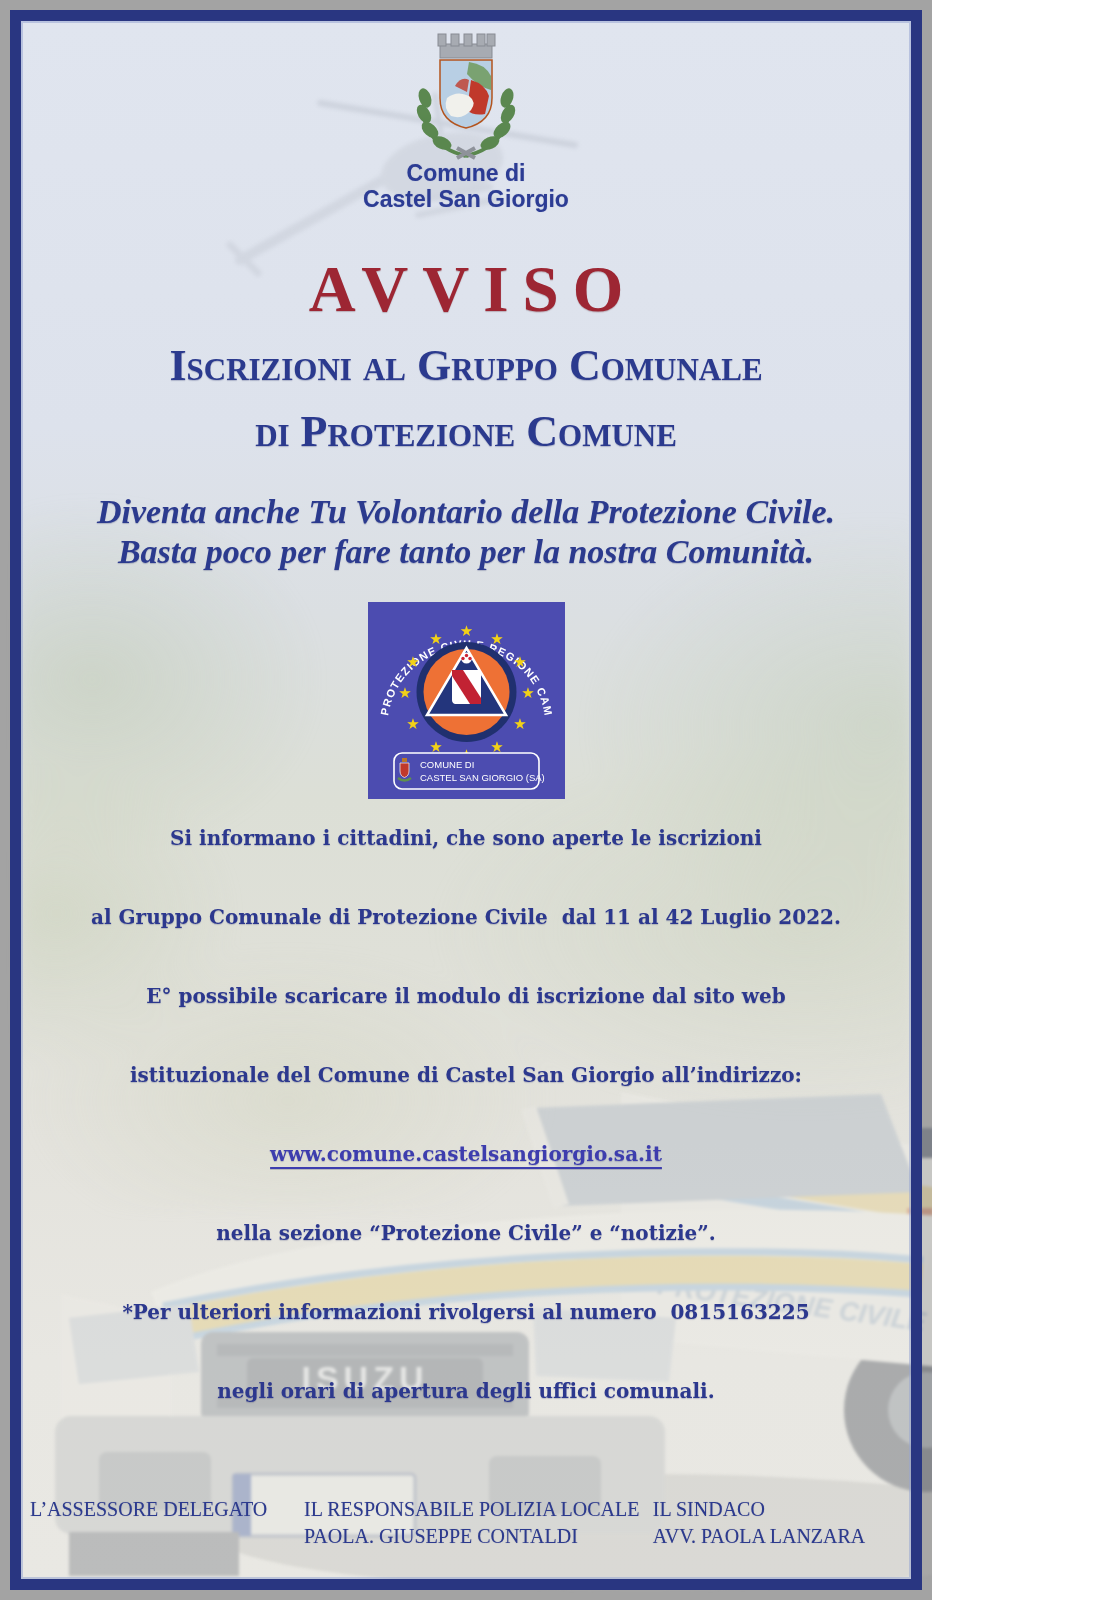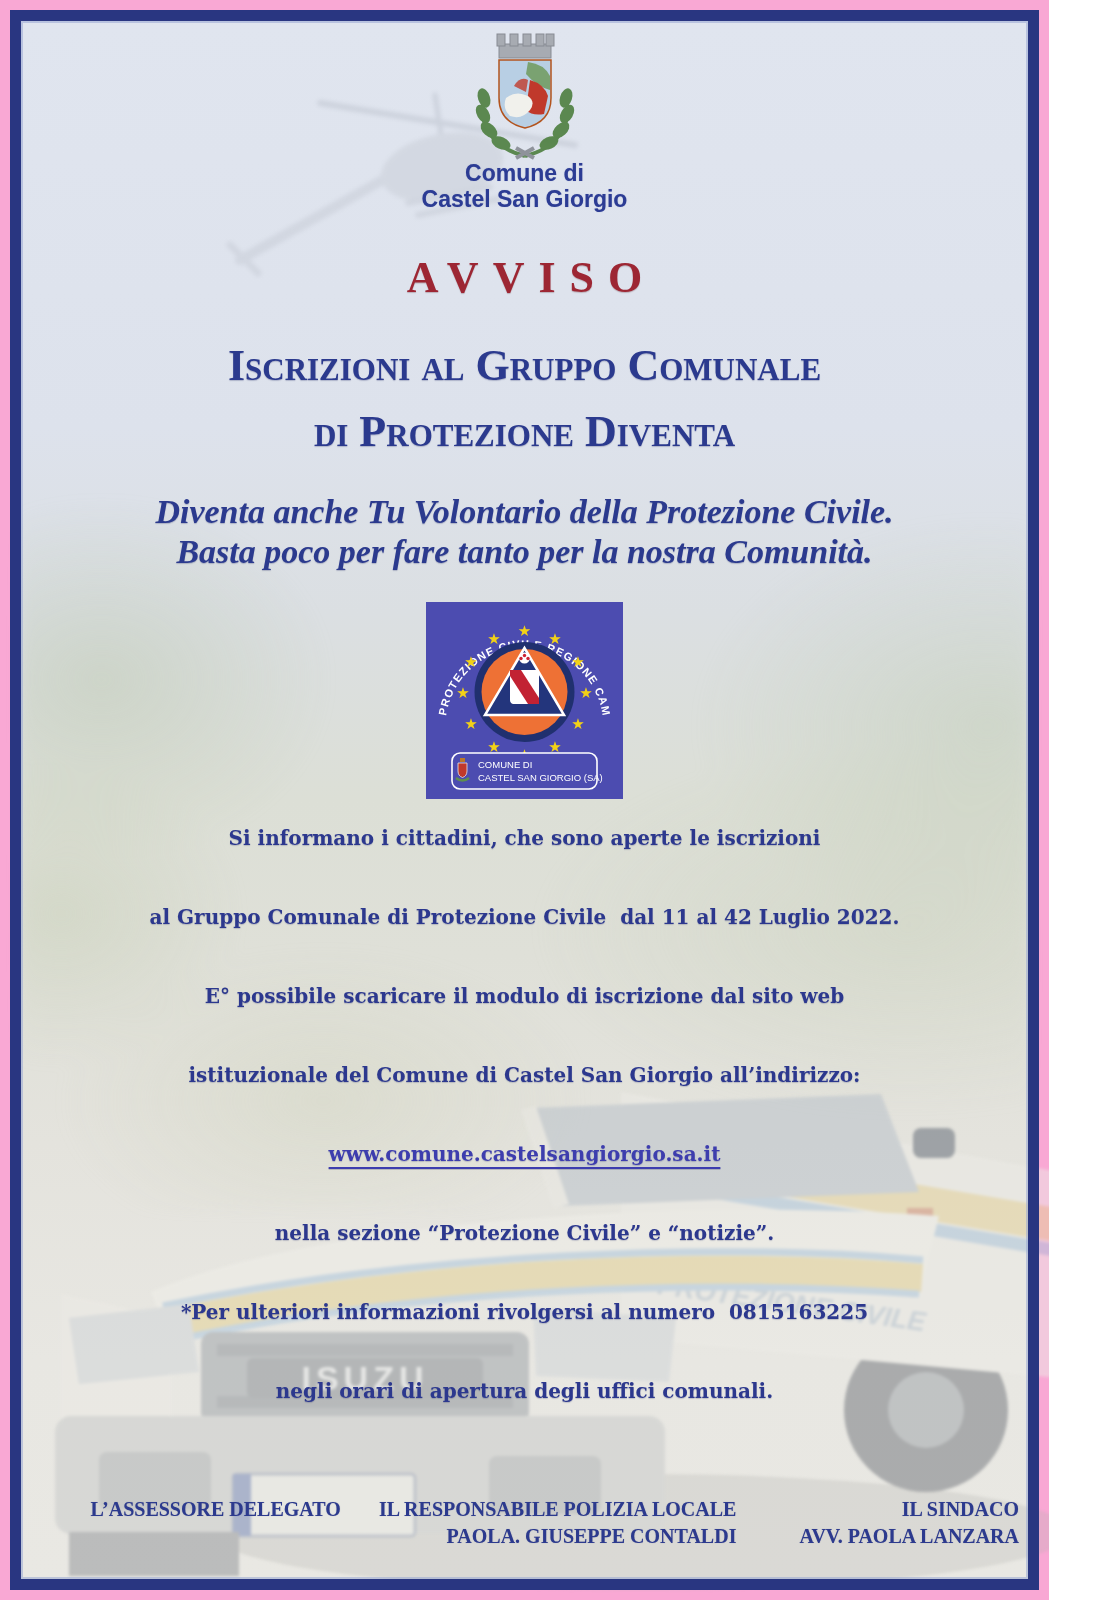--- a/index.html
+++ b/index.html
@@ -1,18 +1,18 @@
 <!DOCTYPE html>
 <html><head>
 <meta charset="utf-8">
 <style>
   html,body{margin:0;padding:0;background:#ffffff;}
   .page{
-    position:relative; width:1049px; height:1600px; overflow:hidden;
-    background:#f9a8d4;
+    position:relative; width:932px; height:1600px; overflow:hidden;
+    background:#a3a3a3;
     font-family:"Liberation Serif", serif;
   }
   .inner-bg{
     position:absolute; left:21px; top:21px; right:21px; bottom:21px;
     background:linear-gradient(180deg,
       #e0e5ef 0%, #dde2ec 26%, #dbdfe2 38%, #dcdfd6 50%,
       #dfe0d8 60%, #e4e3dd 72%, #e8e7e2 86%, #e9e8e3 100%);
   }
   .veg{
     position:absolute; left:21px; right:21px; top:430px; height:780px;
@@ -36,21 +36,21 @@
 
   .crest{ position:absolute; left:0; right:0; top:28px; text-align:center; }
   .muni-name{
     position:absolute; left:0; right:0; top:160px; text-align:center;
     font-family:"Liberation Sans", sans-serif; font-weight:bold;
     font-size:23px; line-height:26px; color:#2c3c94;
     text-shadow:0 0 1px rgba(44,60,148,.35);
   }
   .avviso{
     position:absolute; left:0; right:0; top:252px; text-align:center;
-    font-weight:bold; font-size:44px; letter-spacing:14px; text-indent:14px;
+    font-weight:bold; font-size:65px; letter-spacing:14px; text-indent:14px;
     color:#9d2633; text-shadow:0 1px 1px rgba(80,20,28,.25);
   }
   .subtitle{
     position:absolute; left:0; right:0; text-align:center;
     font-weight:bold; font-variant:small-caps; font-size:44px;
     color:#2b3a8e; text-shadow:0 1px 1px rgba(30,40,100,.25);
   }
   .sub1{ top:340px; } .sub2{ top:406px; }
   .tagline{
     position:absolute; left:0; right:0; top:492px; text-align:center;
@@ -69,21 +69,21 @@
     color:#2c388e; text-shadow:0 1px 1px rgba(30,40,100,.22);
   }
   .body-line.url{
     color:#3d3dae; text-decoration:underline; text-underline-offset:6px;
   }
   .footer{
     position:absolute; left:30px; right:30px; top:1496px;
     display:flex; justify-content:space-between;
   }
   .sig{
-    text-align:right; font-weight:bold; font-size:20px; line-height:27px;
+    text-align:left; font-weight:normal; font-size:20px; line-height:27px;
     color:#2c3a8e; text-shadow:0 0 1px rgba(30,40,100,.3);
   }
   .sig.left{ width:330px; } .sig.center{ width:420px; } .sig.right{ width:300px; }
 </style>
 </head>
 <body>
 
 <div class="page">
 
   <div class="inner-bg"></div>
@@ -181,21 +181,21 @@
     </div>
 
     <div class="muni-name">
       <div>Comune di</div>
       <div>Castel San Giorgio</div>
     </div>
 
     <div class="avviso">AVVISO</div>
 
     <div class="subtitle sub1">Iscrizioni al Gruppo Comunale</div>
-    <div class="subtitle sub2">di Protezione Diventa</div>
+    <div class="subtitle sub2">di Protezione Comune</div>
 
     <div class="tagline">
       <div>Diventa anche Tu Volontario della Protezione Civile.</div>
       <div>Basta poco per fare tanto per la nostra Comunità.</div>
     </div>
 
     <div class="pc-logo">
       <svg width="197" height="197" viewBox="0 0 197 197">
         <rect x="0" y="0" width="197" height="197" fill="#4c4cb0"></rect>
         <defs>

